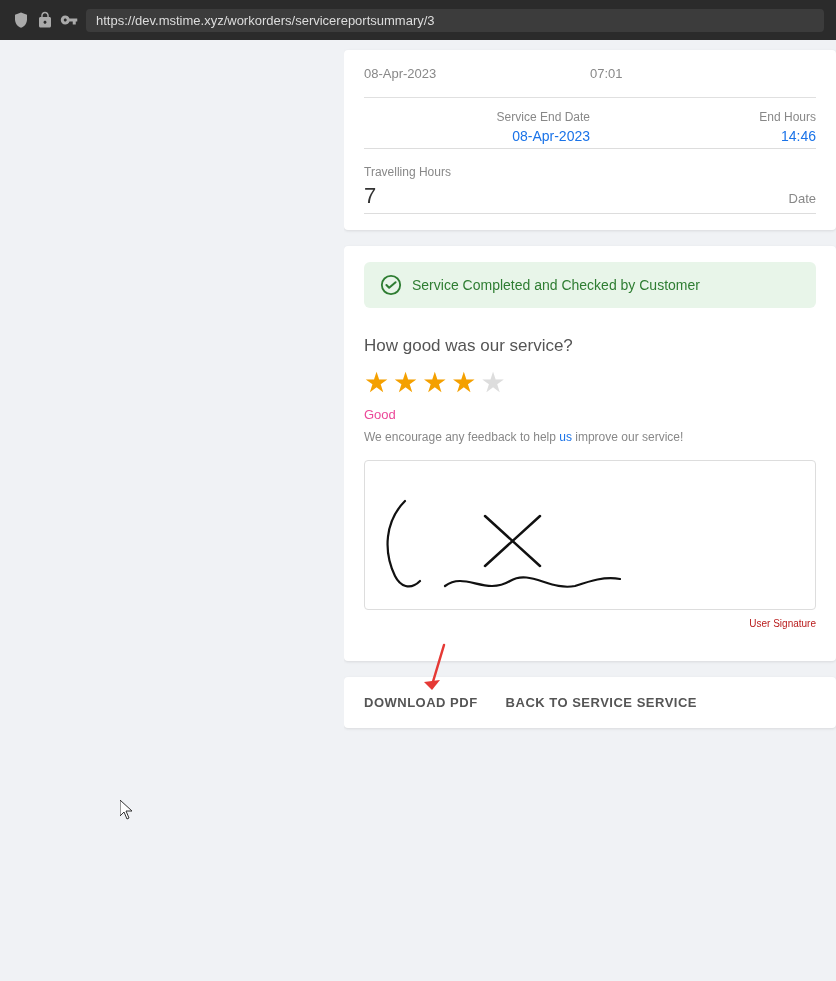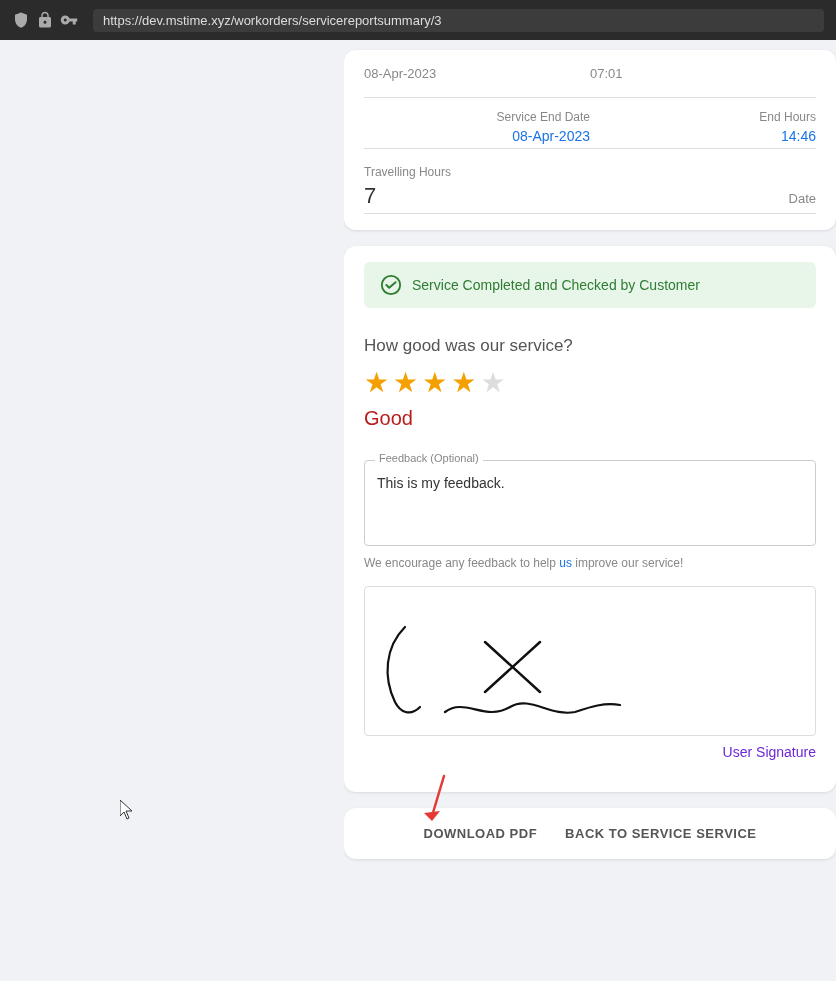--- a/index.html
+++ b/index.html
@@ -30,21 +30,20 @@
       height: 18px;
       fill: #aaa;
     }
     .address-bar {
       background: #3c3c3c;
       border-radius: 4px;
       padding: 4px 10px;
       color: #ddd;
       font-size: 13px;
       flex: 1;
-      margin-left: 7px;
     }
 
     .field-label {
       font-size: 12px;
       color: #888;
       margin-bottom: 4px;
     }
 
     .field-value-blue {
       font-size: 14px;
@@ -86,24 +85,24 @@
     }
     .star {
       font-size: 28px;
       color: #f4a000;
     }
     .star-empty {
       font-size: 28px;
       color: #ddd;
     }
     .rating-label {
-      font-size: 20px;
-      color: #b91c1c;
+      font-size: 13px;
+      color: #ec4899;
       font-weight: 500;
-      margin-bottom: 30px;
+      margin-bottom: 8px;
     }
 
     
     .feedback-container {
       border: 1px solid #ccc;
       border-radius: 4px;
       padding: 12px;
       margin-bottom: 10px;
       position: relative;
     }
@@ -136,22 +135,22 @@
     .signature-area {
       border: 1px solid #ddd;
       border-radius: 4px;
       height: 150px;
       background: #fff;
       margin-bottom: 8px;
       overflow: hidden;
       position: relative;
     }
     .signature-label {
-      font-size: 14px;
-      color: #6d28d9;
+      font-size: 10px;
+      color: #b91c1c;
       text-align: right;
       margin-bottom: 16px;
     }
     .action-link {
       font-size: 13px;
       font-weight: 600;
       letter-spacing: 0.5px;
       cursor: pointer;
       text-decoration: none;
     }
@@ -172,21 +171,21 @@
       margin-left: 344px;
       width: 492px;
       padding: 10px 0;
     }
 
     .inner-card {
       background: #fff;
       margin-bottom: 16px;
       padding: 16px 20px;
       box-shadow: 0 1px 3px rgba(0,0,0,0.1);
-      border-radius: 12px;
+      border-radius: 4px;
       position: relative;
     }
 
     .prev-date-row {
       display: flex;
       border-bottom: 1px solid #e0e0e0;
       padding-bottom: 12px;
       margin-bottom: 12px;
     }
     .prev-date-col {
@@ -281,24 +280,20 @@
       <div class="stars-row">
         <span class="star">★</span>
         <span class="star">★</span>
         <span class="star">★</span>
         <span class="star">★</span>
         <span class="star-empty">★</span>
       </div>
 
       <div class="rating-label">Good</div>
 
-      <div class="feedback-container">
-        <span class="feedback-field-label">Feedback (Optional)</span>
-        <div class="feedback-text">This is my feedback.</div>
-      </div>
 
       <div class="feedback-note">
         <span>We encourage any feedback to help </span><a href="#">us</a><span> improve our service!</span>
       </div>
 
       <div class="signature-area">
         
         <svg viewBox="0 0 280 150" width="280" height="150">
 
           <path d="M 40 40 C 20 60, 18 90, 30 115 C 35 125, 45 130, 55 120" stroke="#111" stroke-width="2.2" fill="none" stroke-linecap="round"></path>
@@ -308,21 +303,21 @@
 
           <path d="M 80 125 C 100 110, 120 135, 145 120 C 165 108, 185 130, 210 125 C 225 120, 240 115, 255 118" stroke="#111" stroke-width="2.2" fill="none" stroke-linecap="round"></path>
         </svg>
       </div>
       <div class="signature-label">User Signature</div>
 
     </div>
 
     <div class="inner-card" style="padding: 18px 20px;">
 
-      <div style="position:relative; display:flex; align-items:center; justify-content:center; gap:28px;">
+      <div style="position:relative; display:flex; align-items:center; gap:28px;">
 
         <div style="position:absolute; left:50px; top:-55px;">
           <svg width="60" height="55" viewBox="0 0 60 55">
             <line x1="30" y1="5" x2="18" y2="45" stroke="#e53935" stroke-width="2.5" stroke-linecap="round"></line>
             <polygon points="10,42 18,50 26,40" fill="#e53935"></polygon>
           </svg>
         </div>
         <span class="action-link action-link-download">DOWNLOAD PDF</span>
         <span class="action-link action-link-back">BACK TO SERVICE SERVICE</span>
       </div>

